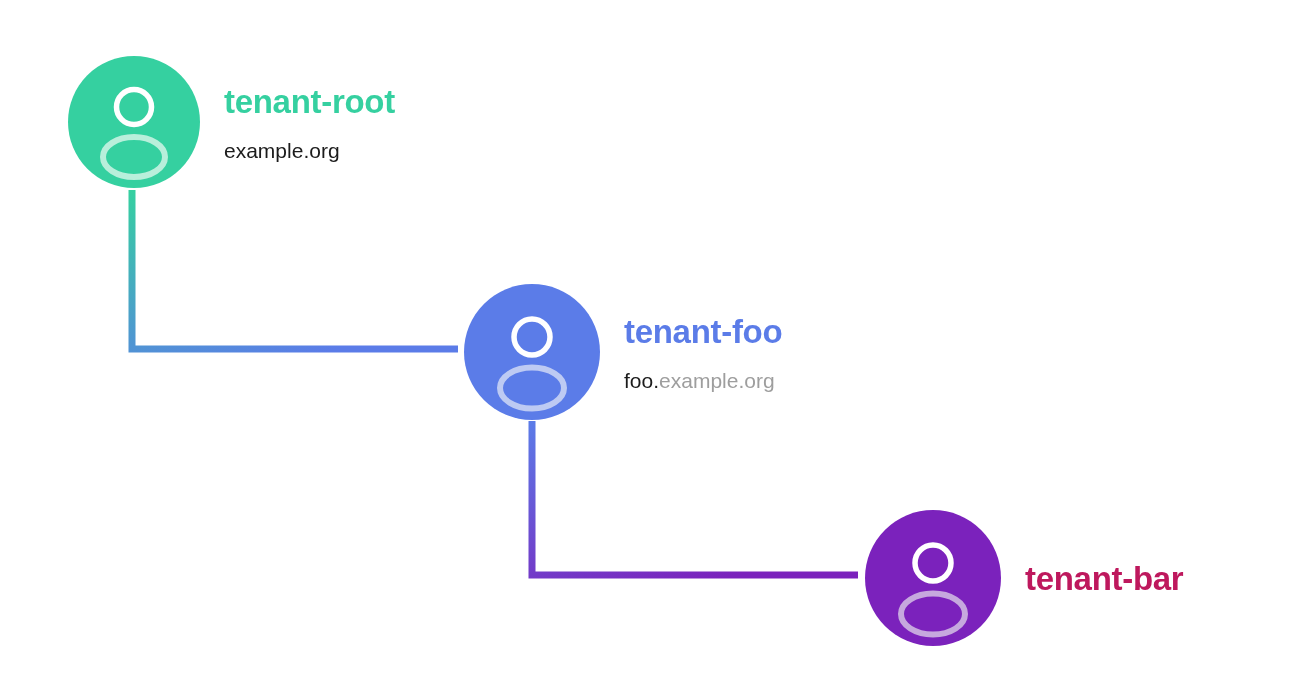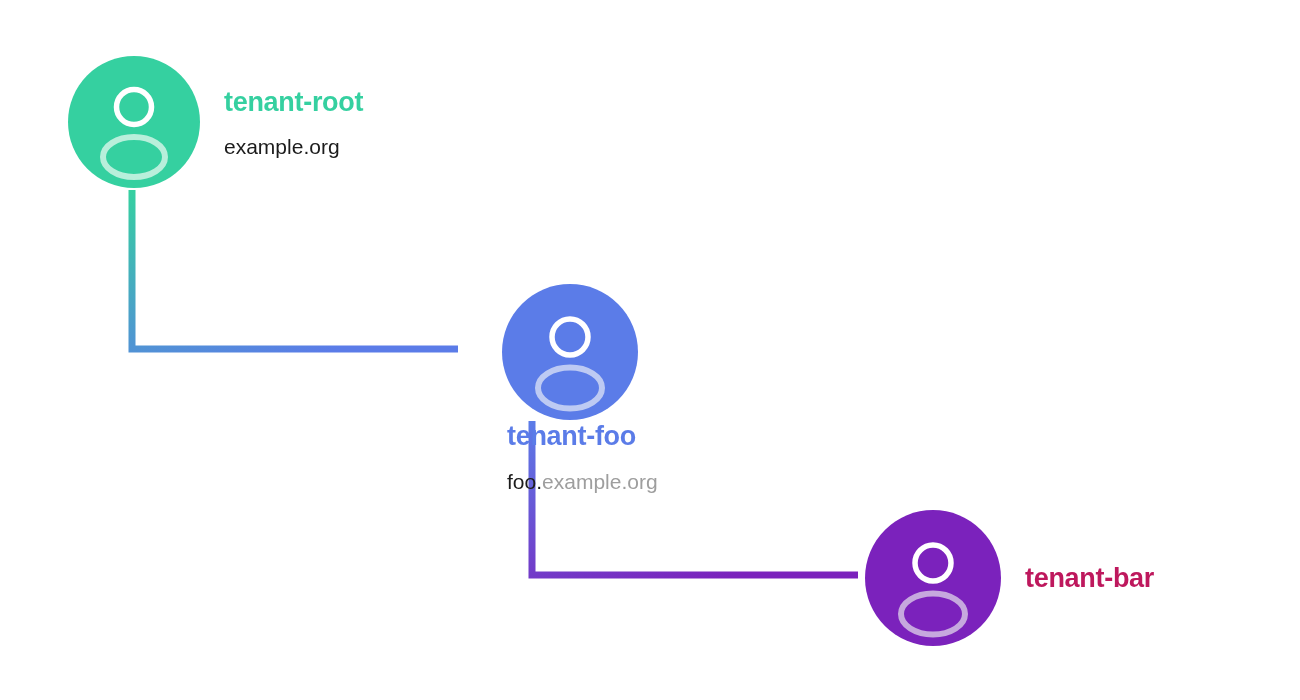--- a/index.html
+++ b/index.html
@@ -53,21 +53,21 @@
     height: 100%;
   }
 
   .node-text {
     display: flex;
     flex-direction: column;
     justify-content: center;
   }
 
   .node-title {
-    font-size: 27px;
+    font-size: 33px;
     font-weight: bold;
     letter-spacing: -0.3px;
     line-height: 1.1;
     white-space: nowrap;
   }
 
   .node-subtitle {
     font-size: 21px;
     font-weight: normal;
     line-height: 1.1;
@@ -91,23 +91,22 @@
   #node-tenant-root .node-avatar {
     width: 132px;
     height: 132px;
   }
   #node-tenant-root .node-text {
     margin-left: 24px;
     margin-top: 2px;
   }
 
   #node-tenant-foo {
-    left: 483px;
+    left: 464px;
     top: 284px;
-    flex-direction: column;
   }
   #node-tenant-foo .node-avatar {
     width: 136px;
     height: 136px;
   }
   #node-tenant-foo .node-text {
     margin-left: 24px;
     margin-top: 2px;
   }
 

